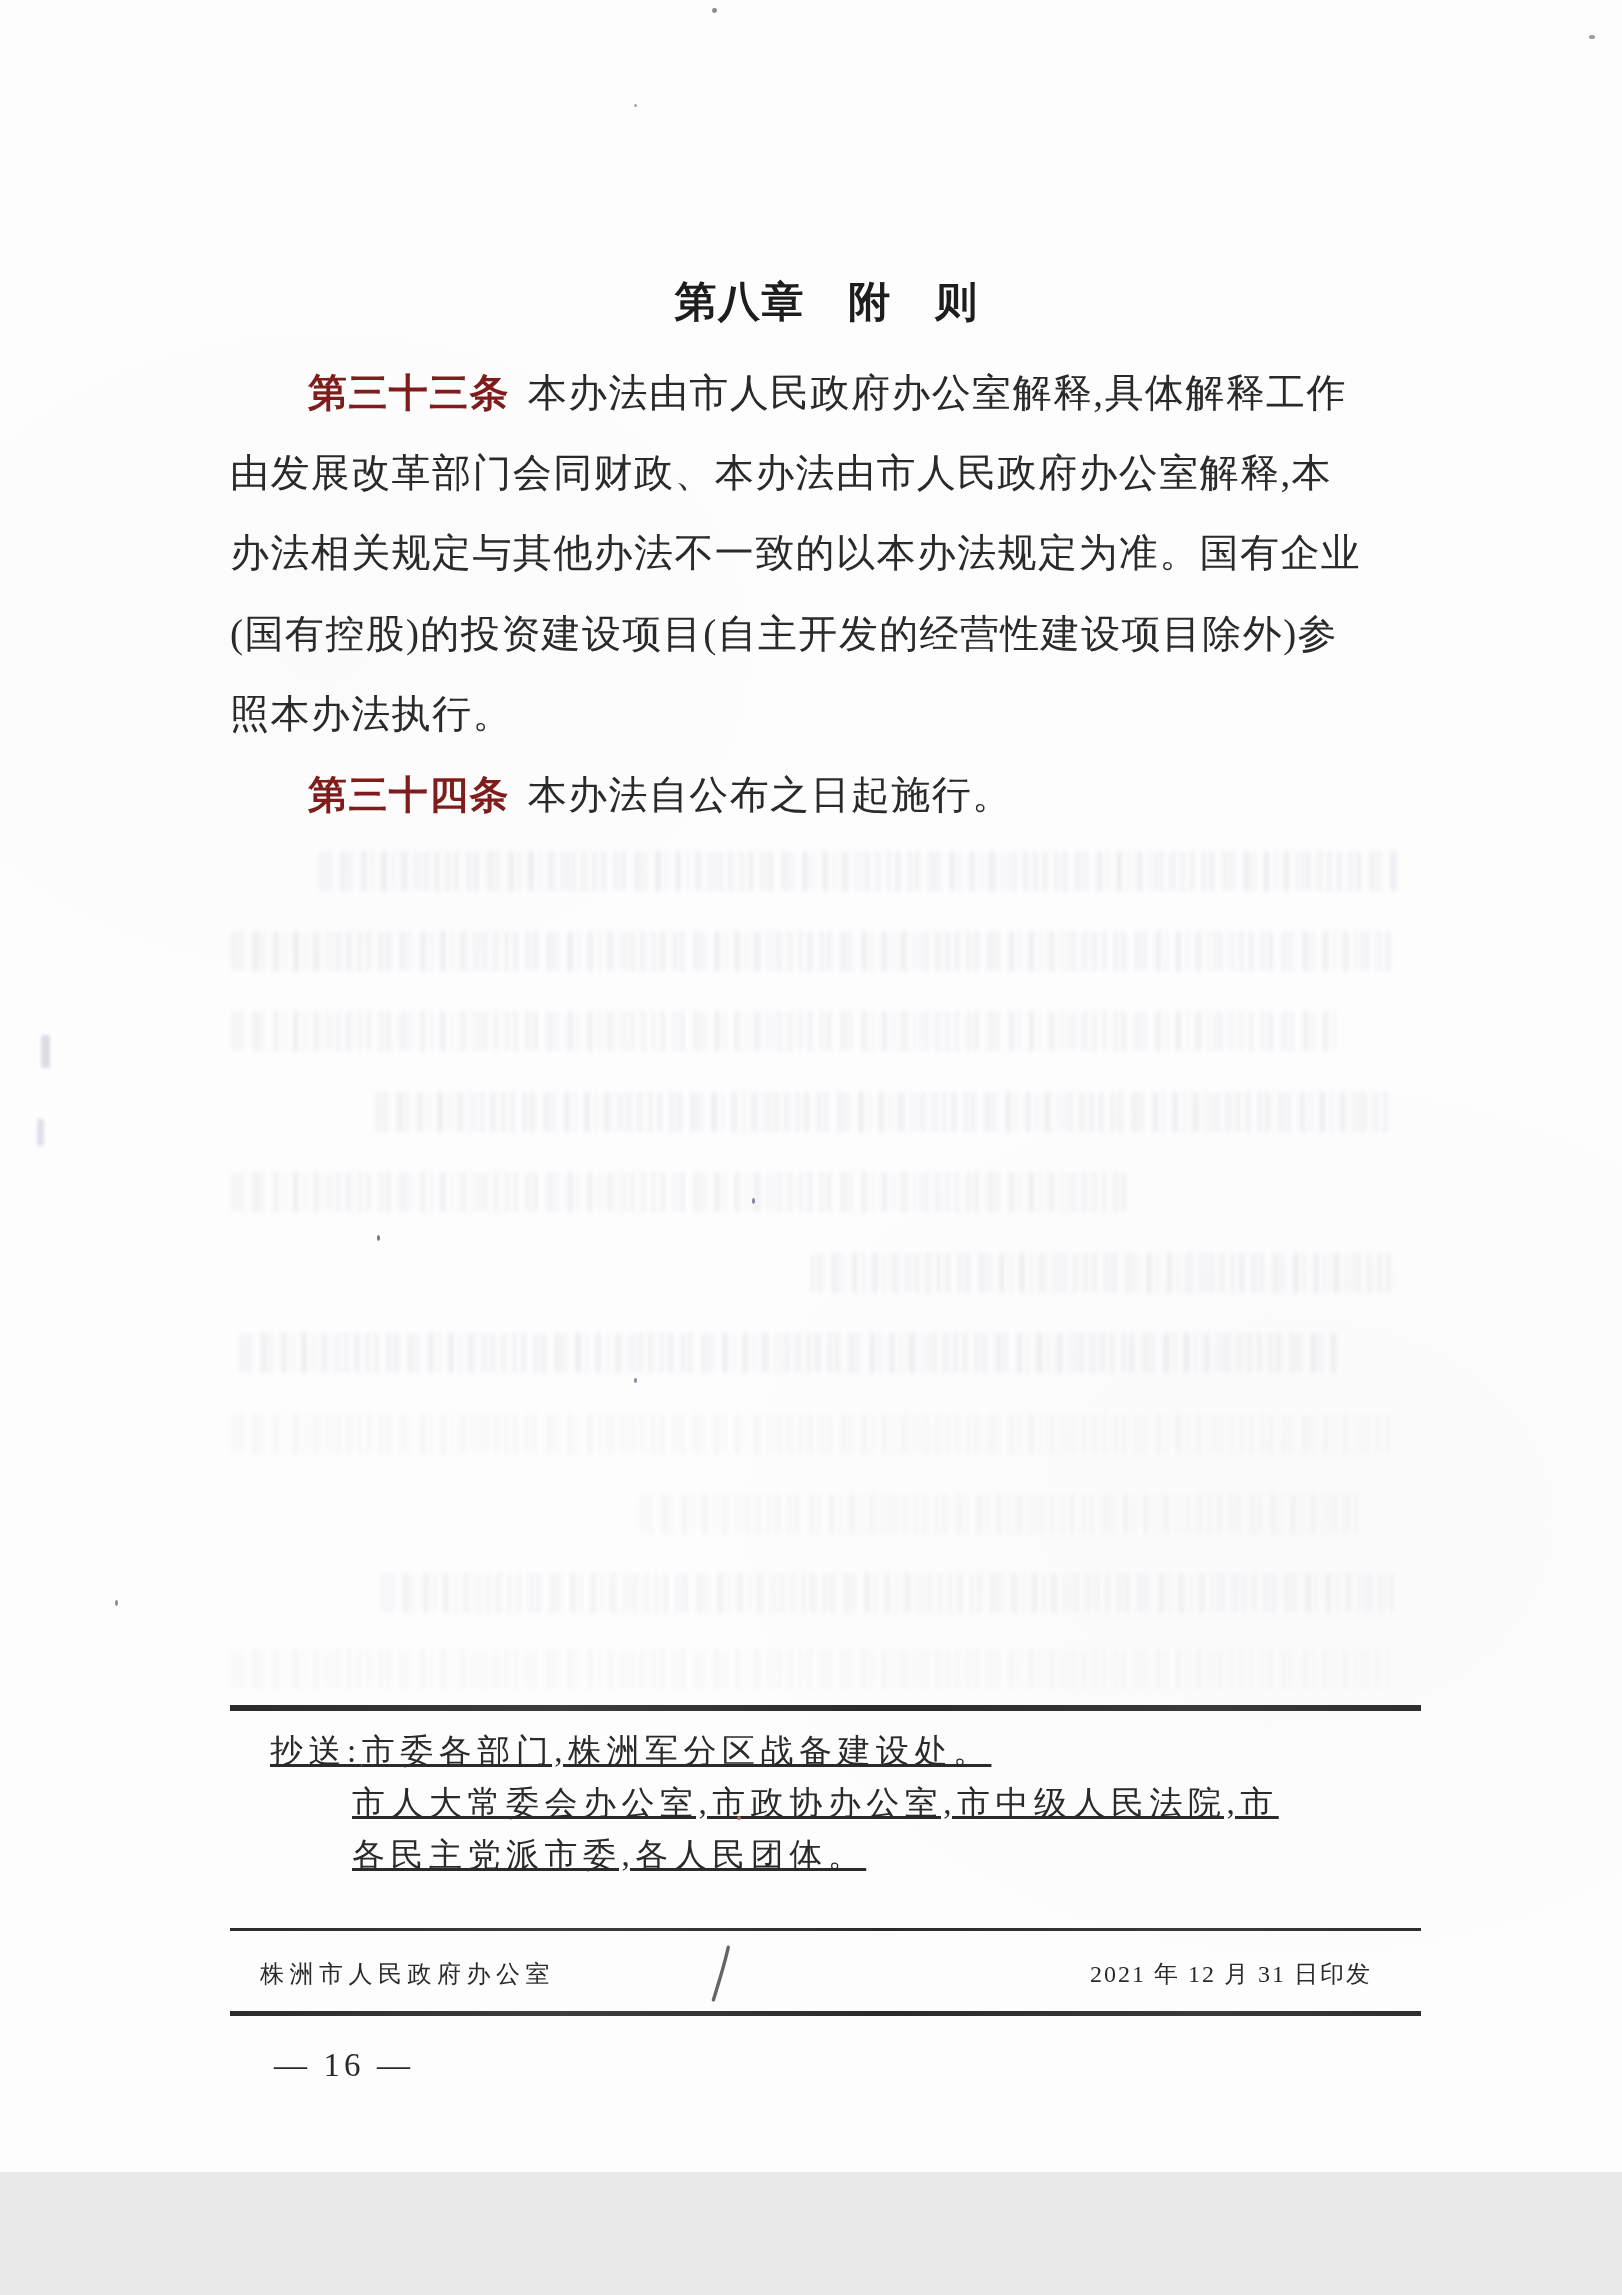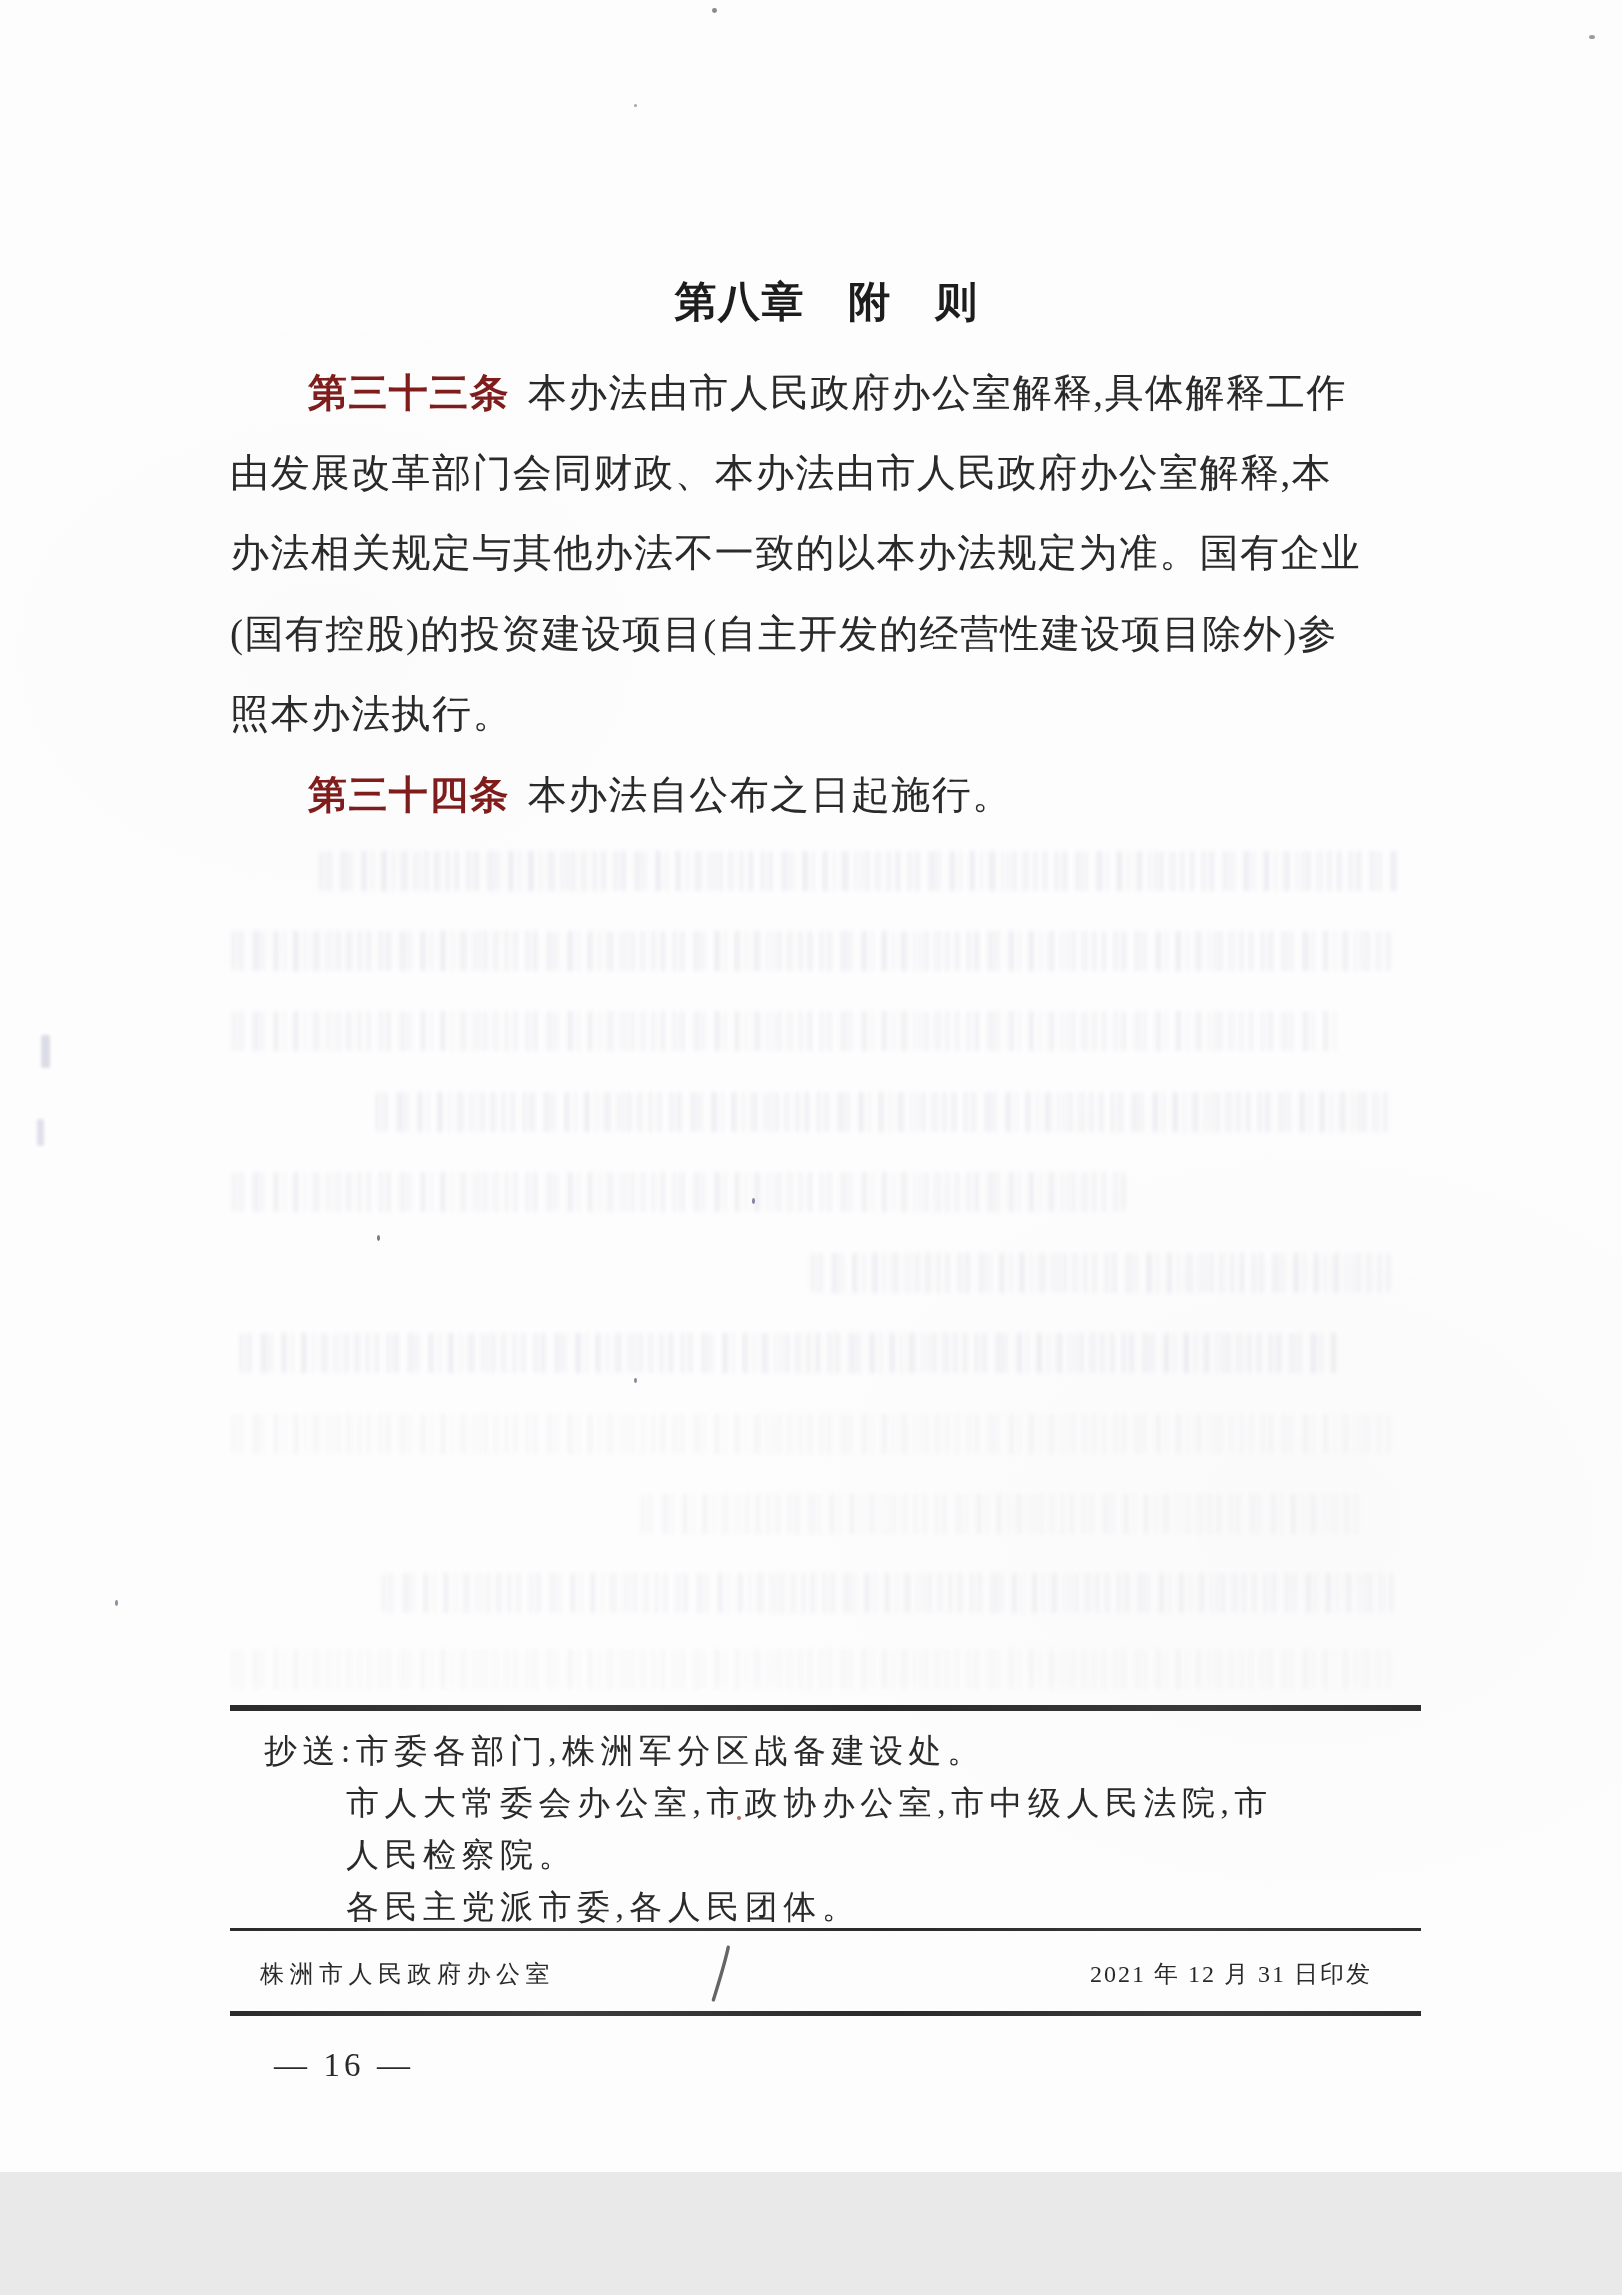--- a/index.html
+++ b/index.html
@@ -42,22 +42,22 @@
     filter:blur(2px); pointer-events:none;
   }
   .rule{
     position:absolute; left:230px; width:1191px;
     background:linear-gradient(90deg,#2b2b2b,#3d3d3d 28%,#2a2a2a 55%,#3a3a3a 82%,#2e2e2e);
   }
   #rule-top{ top:1705px; height:6.1px; }
   #rule-mid{ top:1928px; height:3.4px; }
   #rule-bot{ top:2011px; height:4.8px; }
   .cc-block{
-    position:absolute; top:1725px; left:264px; width:1145px;
-    font-size:33px; letter-spacing:5.5px; line-height:52px; white-space:nowrap;
+    position:absolute; top:1725px; left:270px; width:1145px;
+    font-size:33px; letter-spacing:5.5px; line-height:52px; white-space:nowrap;text-decoration:underline;
   }
   .cc-first{ display:flex; }
   .cc-label{ flex:0 0 auto; }
   .cc-cont{ margin-left:82px; }
   .issuer-row{
     position:absolute; top:1950px; left:260px; width:1112px; height:48px;
     display:flex; justify-content:space-between; align-items:center;
     font-size:24px; white-space:nowrap;
   }
   .issuer-name{ letter-spacing:5.5px; }
@@ -104,21 +104,20 @@
   <div class="rule" id="rule-mid"></div>
   <div class="rule" id="rule-bot"></div>
 
   <div class="cc-block">
     <div class="cc-first">
       <span class="cc-label">抄送:</span>
       <span>市委各部门,株洲军分区战备建设处。</span>
     </div>
     <div id="cc-continuation">
         <div class="cc-cont">市人大常委会办公室,市政协办公室,市中级人民法院,市</div>
-        <div class="cc-cont">人民检察院。</div>
         <div class="cc-cont">各民主党派市委,各人民团体。</div>
       </div>
   </div>
 
   <div class="issuer-row">
     <span class="issuer-name">株洲市人民政府办公室</span>
     <span class="print-date">2021 年 12 月 31 日印发</span>
   </div>
 
   <svg class="pen-mark" width="23" height="59" viewBox="0 0 34 86">

